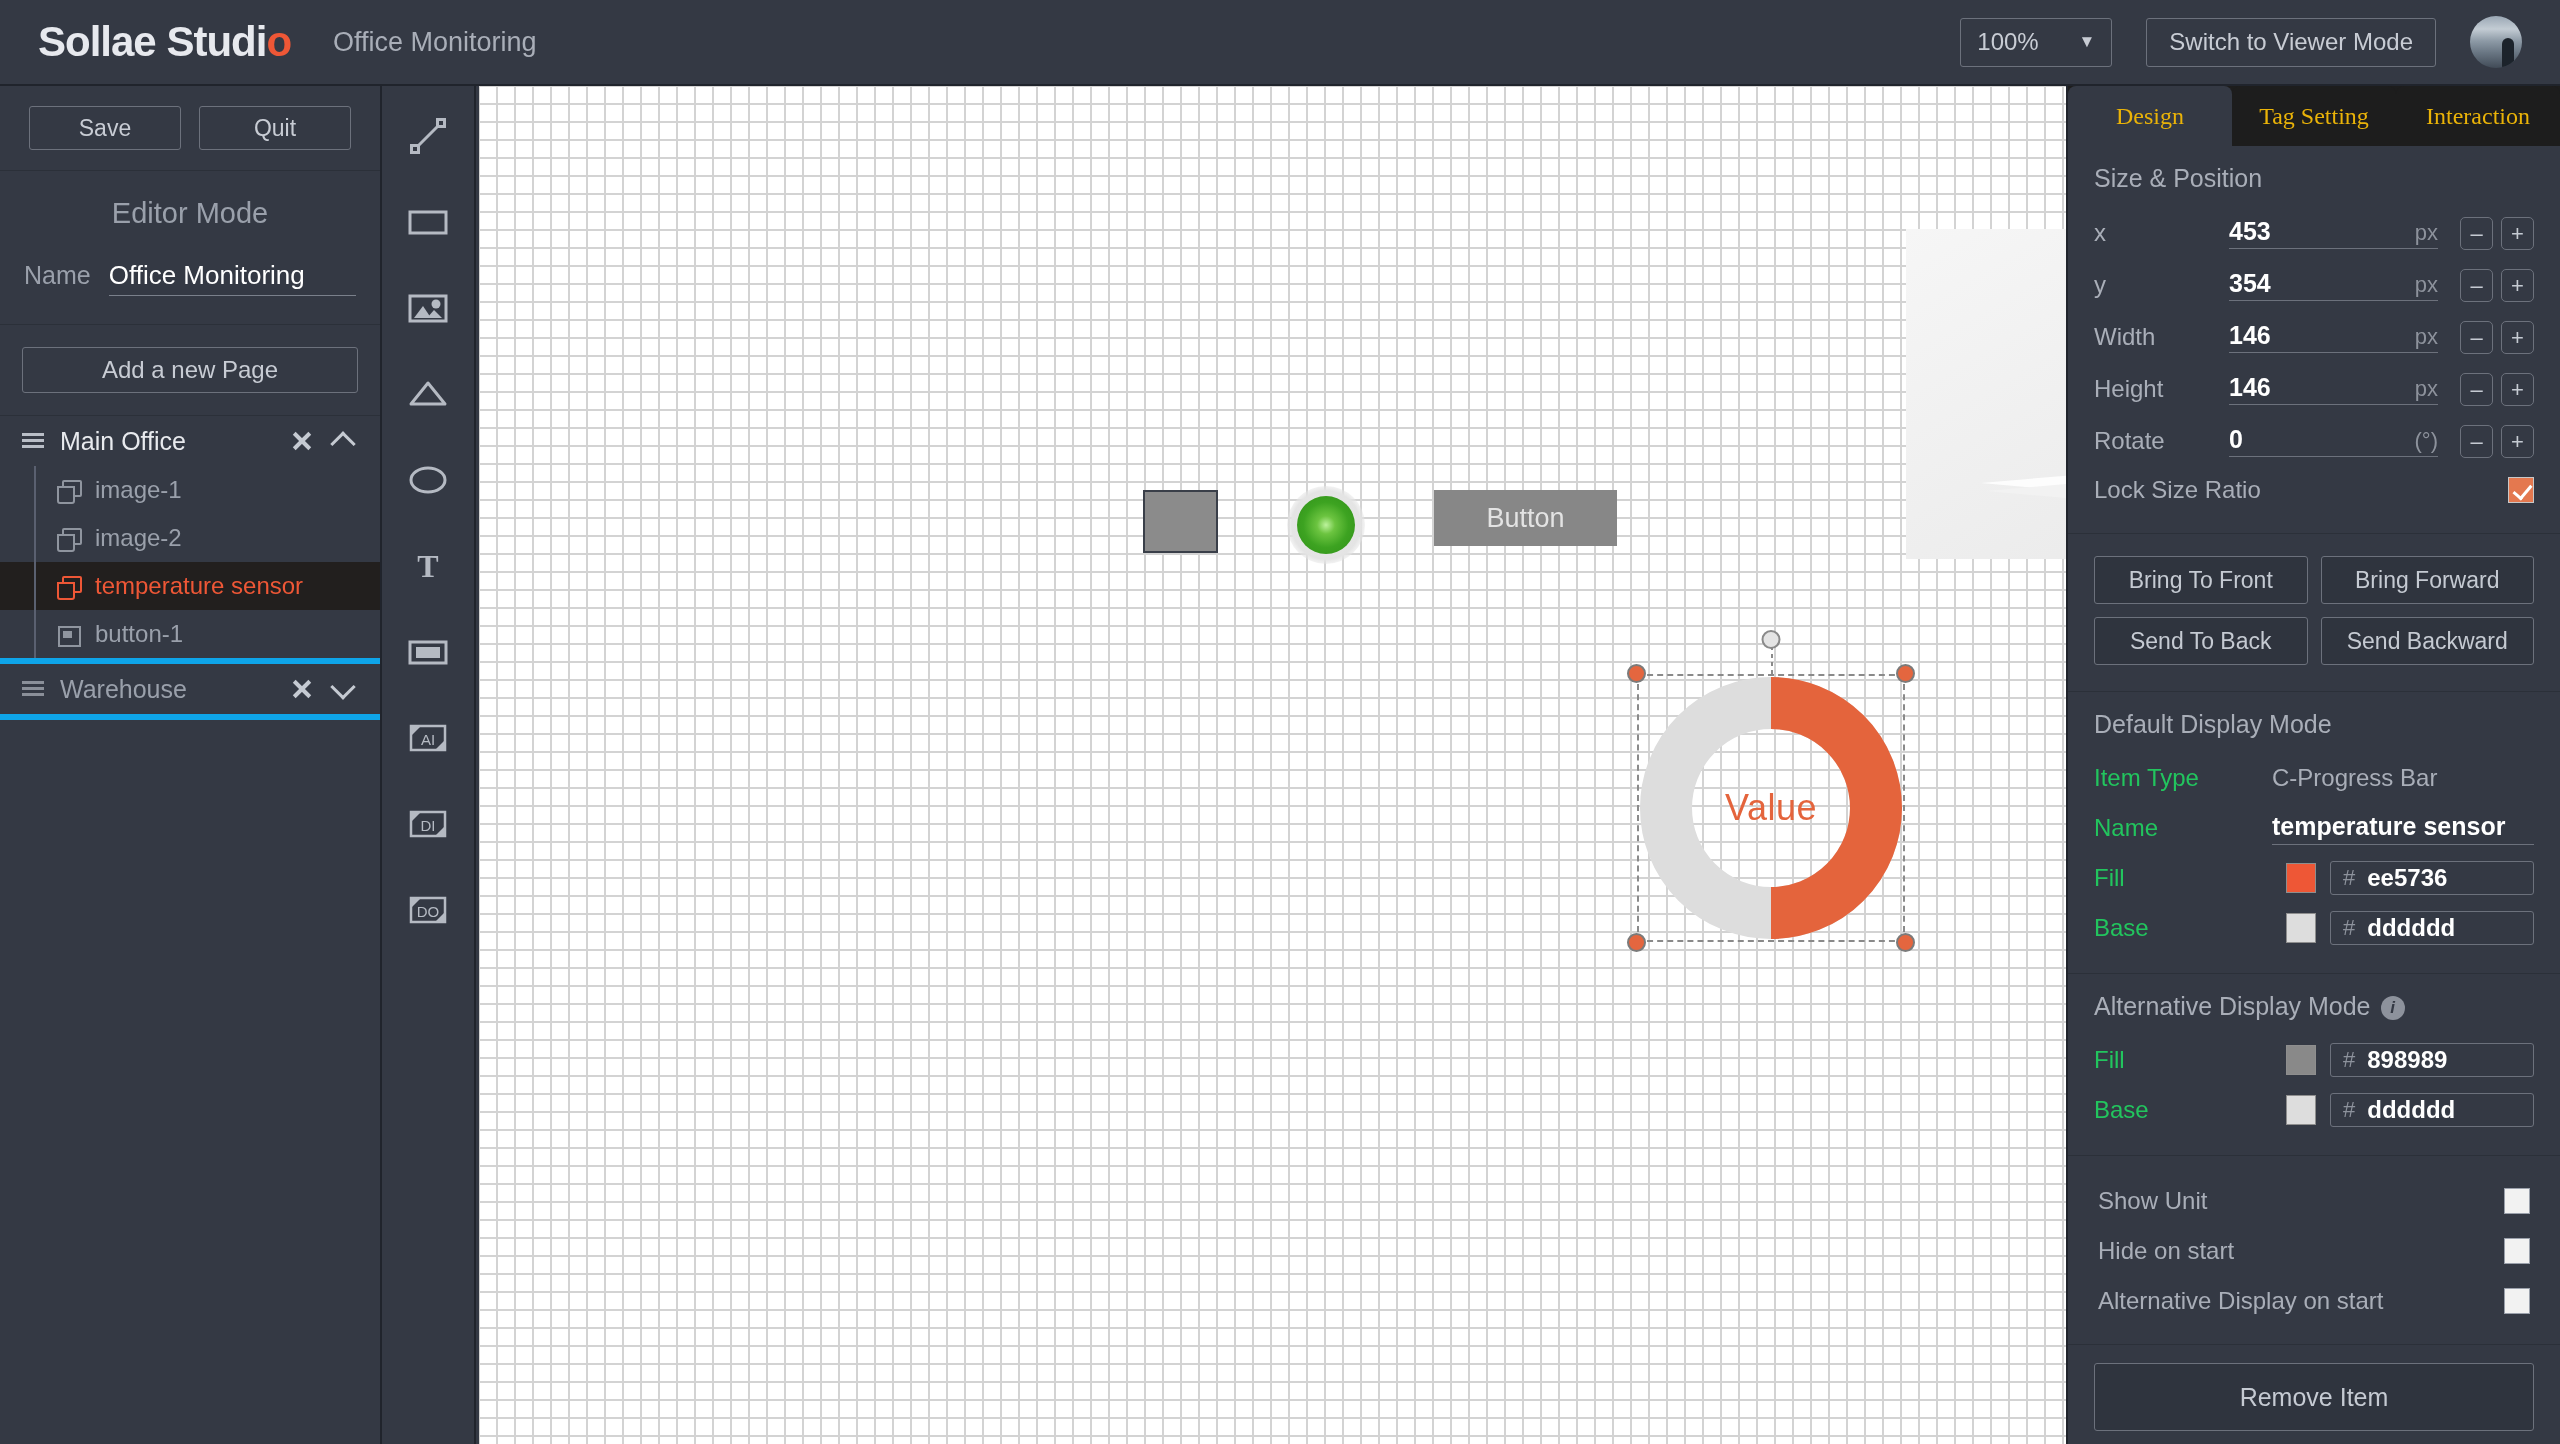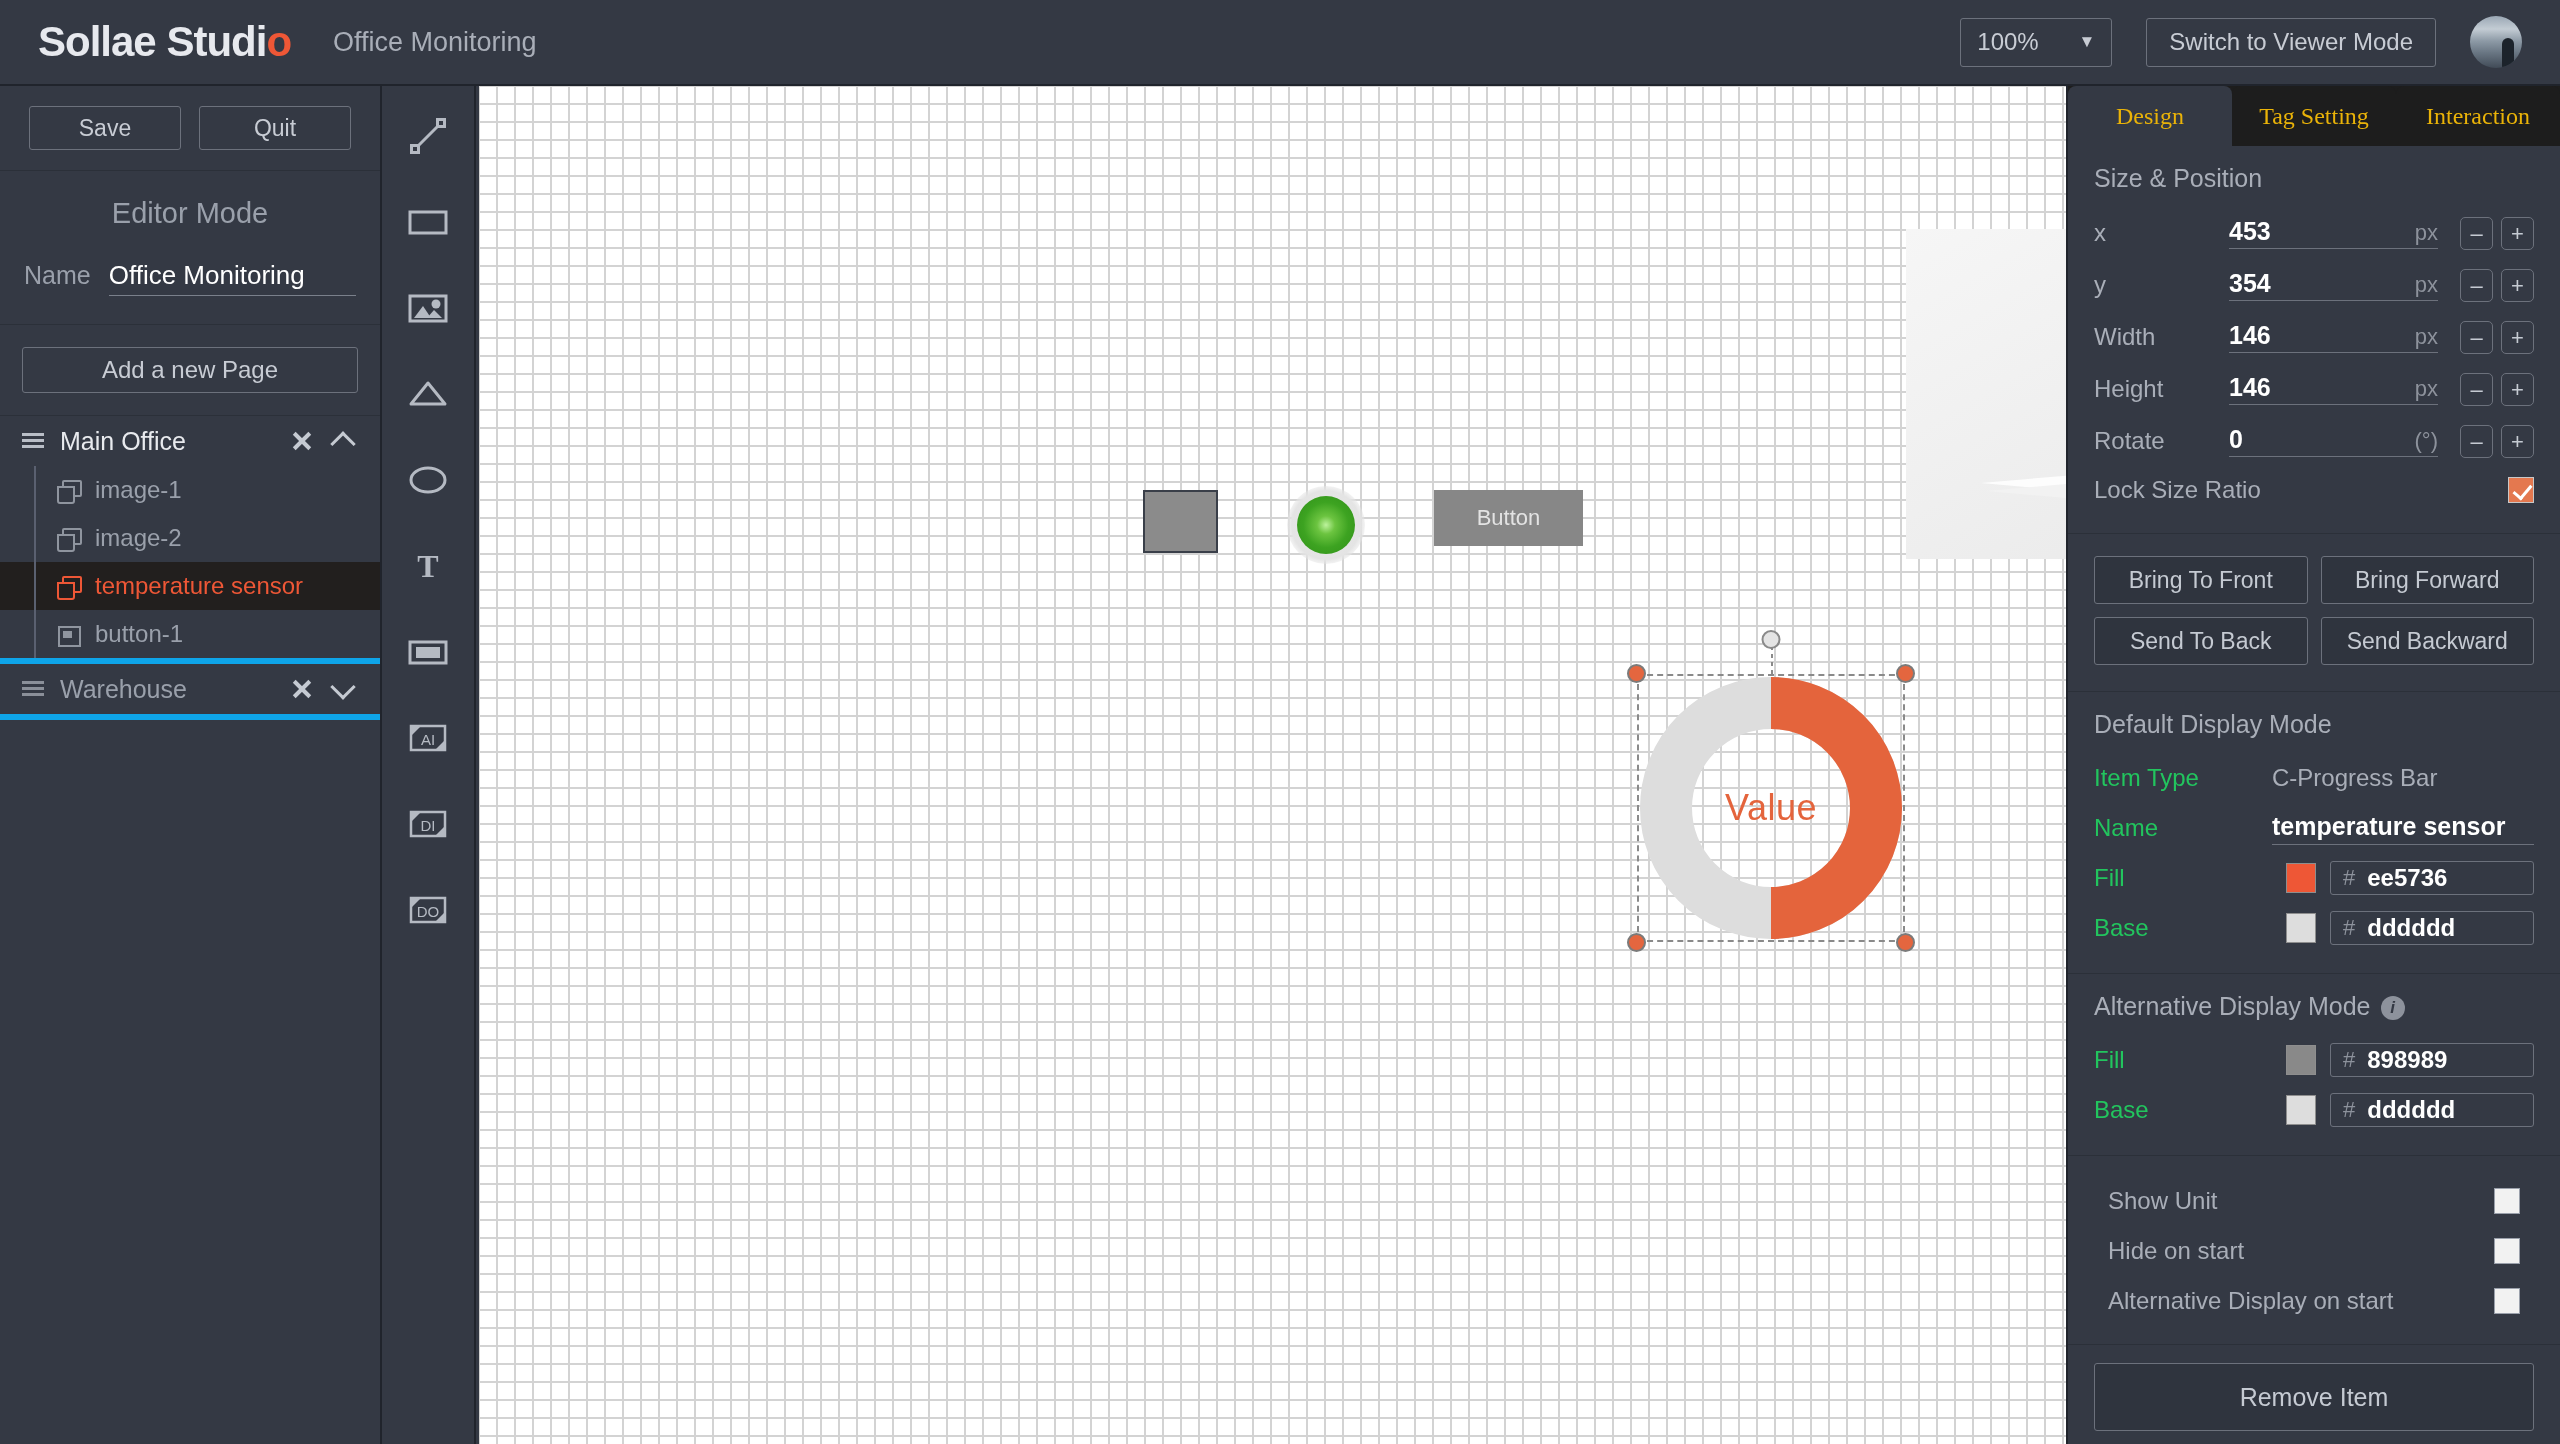--- a/index.html
+++ b/index.html
@@ -173,22 +173,22 @@
     position:absolute; left: 808px; top: 400px; width: 78px; height: 78px;
     border-radius: 50%;
     background: radial-gradient(circle at 50% 50%, #e9e9e9 0%, #e4e4e4 62%, rgba(228,228,228,0) 78%);
     display:flex; align-items:center; justify-content:center;
   }
   .cv-lamp i {
     width: 58px; height: 58px; border-radius:50%;
     background: radial-gradient(circle at 50% 50%, #bdf39d 0%, #6cc440 22%, #3da321 55%, #2f8f18 100%);
   }
   .cv-button {
-    position:absolute; left: 955px; top: 404px; width: 149px; height: 56px;
-    background: #878787; color: #e3e3e3; font-size: 22px;
+    position:absolute; left: 955px; top: 404px; width: 183px; height: 56px;
+    background: #878787; color: #e3e3e3; font-size: 27px;
     display:flex; align-items:center; justify-content:center;
   }
   .cv-image {
     position:absolute; left: 1427px; top: 143px; width: 578px; height: 330px;
     background: linear-gradient(145deg,#f3f3f3 0%,#eeeeee 45%,#e7e7e7 100%);
     overflow:hidden;
   }
   .cv-image svg { width:100%; height:100%; display:block; }
 
   
@@ -273,21 +273,21 @@
     flex:1; height: 34px; border:1px solid #6c717c; border-radius:3px;
     display:flex; align-items:center; gap: 12px; padding: 0 12px;
   }
   .hex-box .hash { color:#8d929c; font-size: 22px; }
   .hex-box .hexval { color:#ffffff; font-size: 24px; font-weight:700; }
   .info-i {
     width: 24px; height: 24px; border-radius:50%; background:#8d929c; color:#343944;
     font-size: 17px; font-weight:700; display:inline-flex; align-items:center; justify-content:center;
     font-style: italic; margin-left: 10px; vertical-align: middle; cursor:pointer;
   }
-  .toggles { padding: 20px 40px 18px; border-bottom: 1px solid #2b3039; }
+  .toggles { padding: 20px 30px 18px; border-bottom: 1px solid #2b3039; }
   .tg-row { display:flex; align-items:center; height: 50px; }
   .tg-label { flex:1; font-size: 24px; color:#a9aeb8; }
   .rp-foot { margin-top: auto; padding: 18px 26px 22px; }
   .remove-btn {
     width:100%; height: 68px; border:1px solid #6c717c; border-radius:3px;
     background:#2f343e; color:#c5cad2; font-size: 25px;
     font-family:"Liberation Sans", sans-serif; cursor:pointer;
   }
 </style>
 </head>

